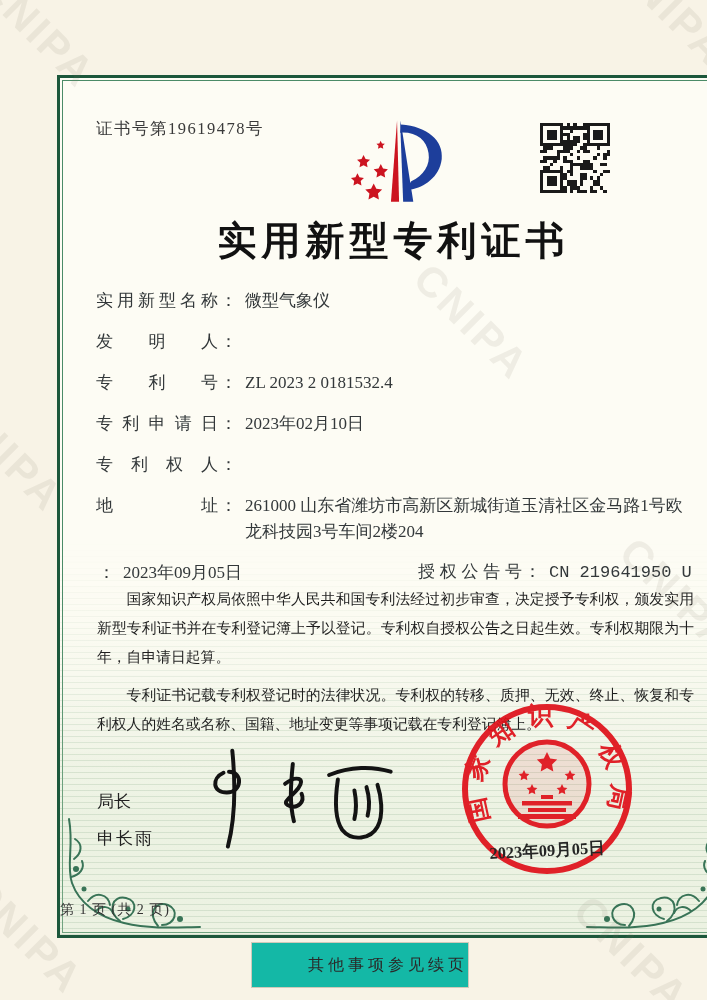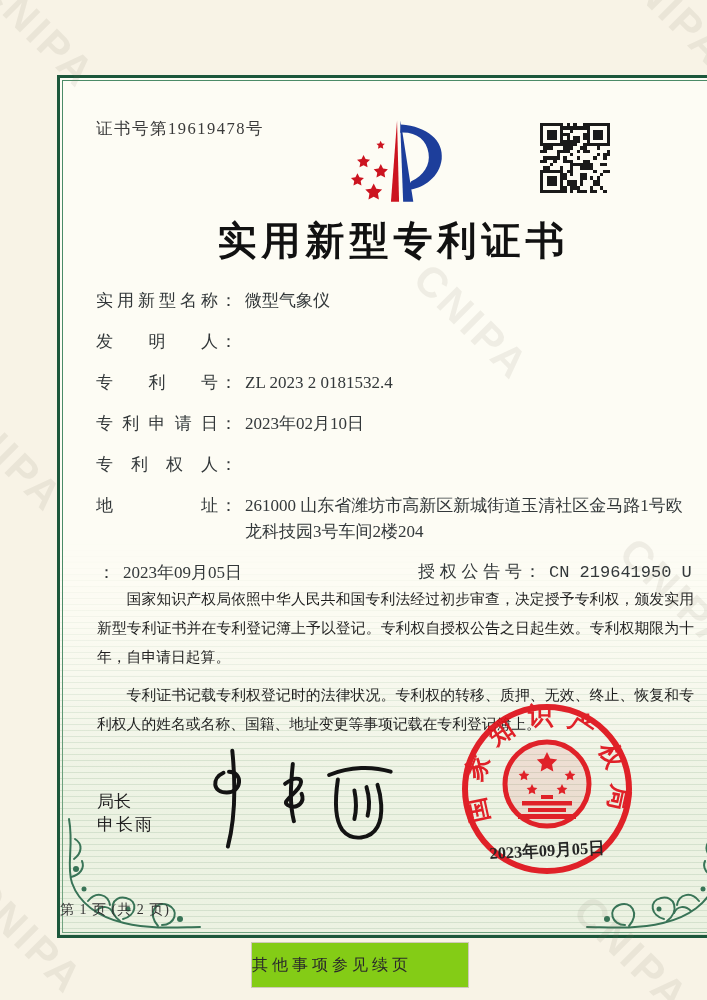--- a/index.html
+++ b/index.html
@@ -73,31 +73,31 @@
 
   
   .paras { position:absolute; top:498px; left:37px; right:33px;
            font-size:14.8px; line-height:29px; color:#1e1e1e; }
   .paras p { text-indent:2em; margin-bottom:3px; text-align:justify;margin-top:9px; }
 
   
   .officer { position:absolute; left:37px; top:712px;
              font-family:"Liberation Sans","DejaVu Sans",sans-serif;
              font-size:17px; color:#222; }
-  .officer .name { letter-spacing:2px; }
+  .officer .name { margin-top:14px; letter-spacing:2px; }
   .signature { position:absolute; left:128px; top:664px; width:225px; height:110px; }
   .seal { position:absolute; left:398px; top:622px; width:178px; height:178px; }
 
   
   .page-num { position:absolute; bottom:16px; left:0; width:100%;
               text-align:left; font-size:14px; color:#333; letter-spacing:1px; }
   .note-box {
     position:absolute; left:252px; top:943px; width:216px; height:44px;
-    background:#84cc16; box-shadow:0 0 0 1px #cfcaba;
-    display:flex; align-items:center; justify-content:flex-start;
+    background:#14b8a6; box-shadow:0 0 0 1px #cfcaba;
+    display:flex; align-items:center; justify-content:flex-end;
     font-size:16px; letter-spacing:4px; color:#2a2a2a;
     z-index:3;
   }
 </style>
 </head>
 <body>
 
 <div class="page">
 
   <div class="wm-layer">

